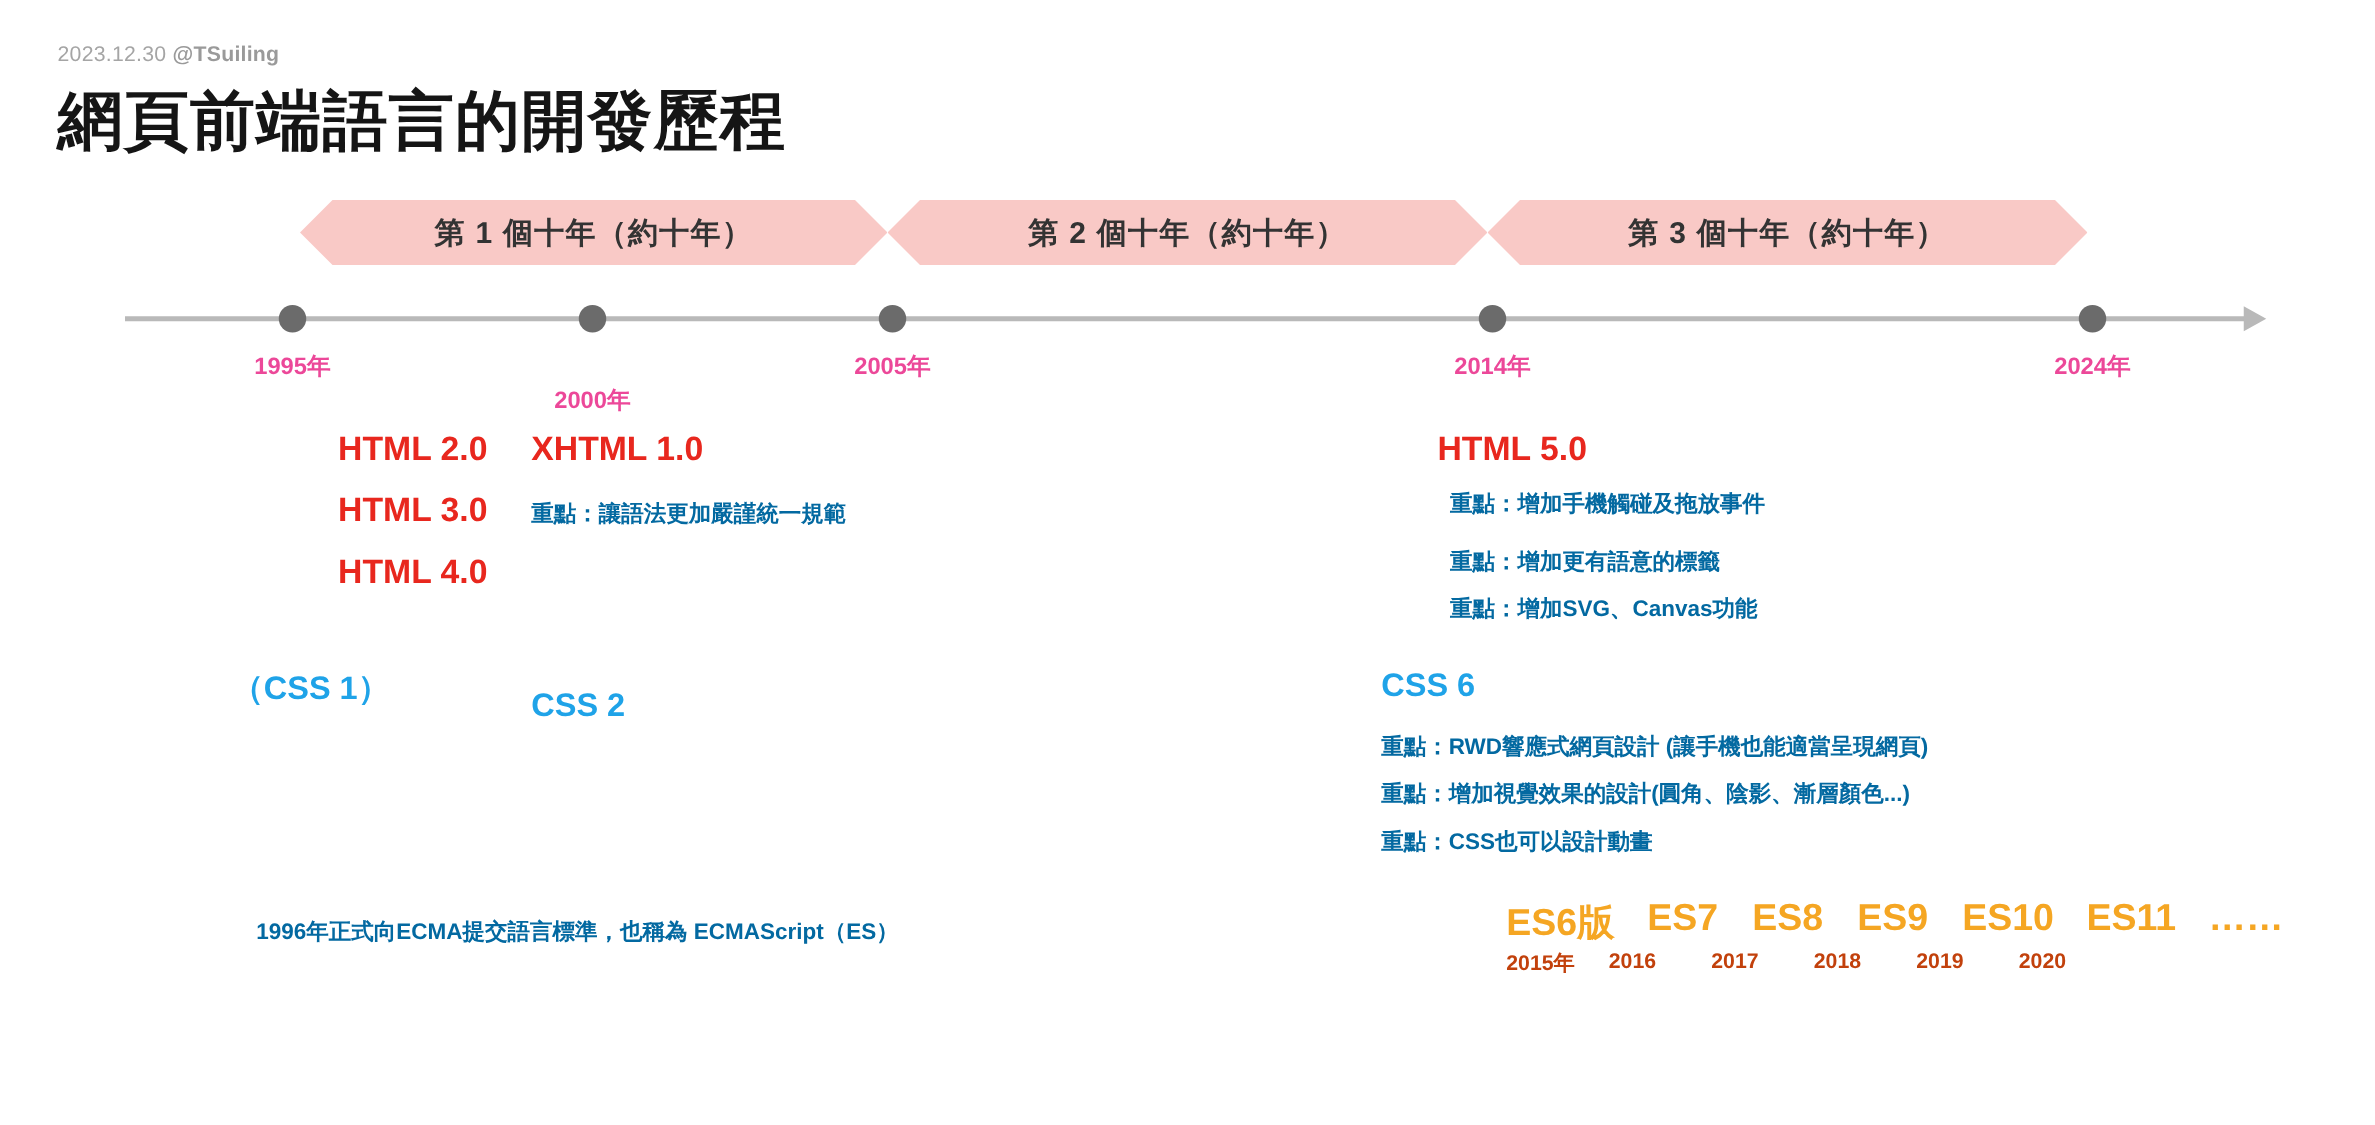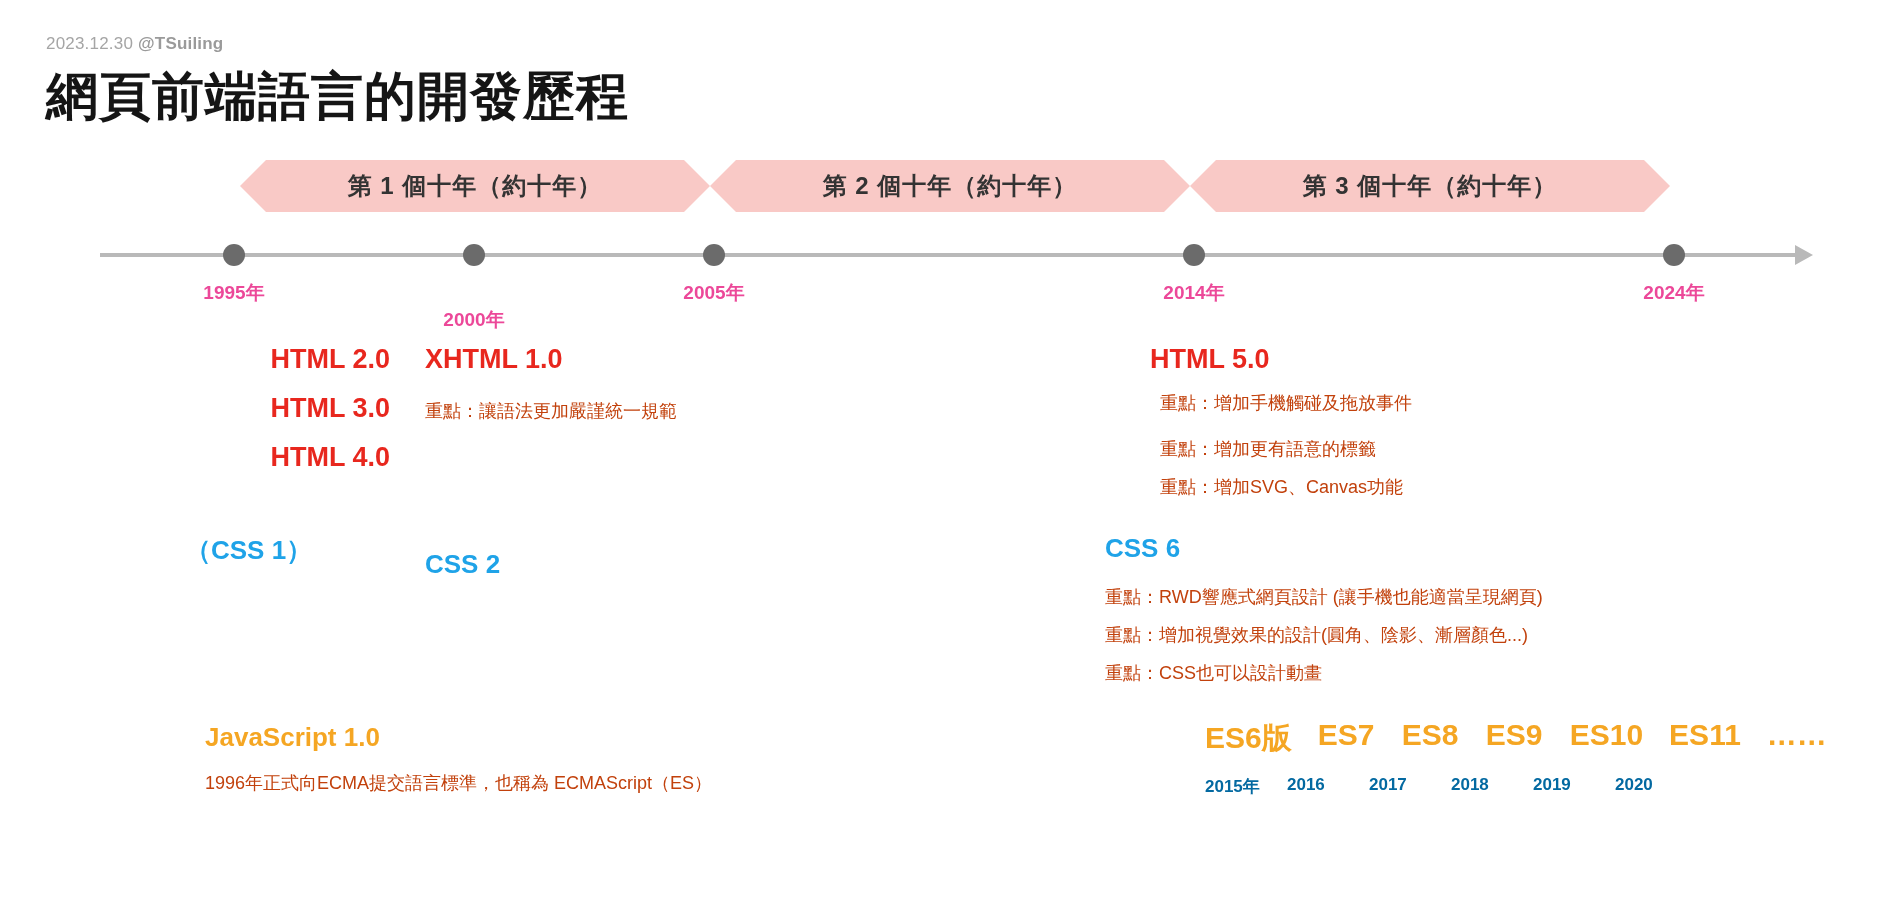--- a/index.html
+++ b/index.html
@@ -108,43 +108,43 @@
     line-height: 40px;
   }
   .head-js {
     color: #f5a623;
     font-size: 26px;
     font-weight: bold;
     white-space: nowrap;
     line-height: 38px;
   }
   .note {
-    color: #c2410c;
+    color: #0369a1;
     font-size: 18px;
-    font-weight: normal;
+    font-weight: bold;
     line-height: 38px;
     white-space: nowrap;
   }
   .right-align { text-align: right; }
 
   
   #es-row { position: absolute; left: 1205px; top: 718px; }
   #es-versions {
     display: flex;
     gap: 26px;
     color: #f5a623;
     font-size: 30px;
     font-weight: bold;
     white-space: nowrap;
   }
   #es-years {
     display: flex;
     gap: 24px;
-    margin-top: 16px;
-    color: #0369a1;
+    margin-top: 0;
+    color: #c2410c;
     font-size: 17px;
     font-weight: bold;
     white-space: nowrap;
   }
   #es-years span { min-width: 58px; }
   #es-versions span { min-width: 58px; }
   #es-versions span.ellipsis { min-width: auto; }
 </style>
 </head>
 <body>
@@ -209,21 +209,20 @@
 </div>
 
 <div class="block" style="left:1105px; top:528px;">
   <div class="head-css">CSS 6</div>
   <div class="note" style="margin-top:10px;">重點：RWD響應式網頁設計 (讓手機也能適當呈現網頁)</div>
   <div class="note">重點：增加視覺效果的設計(圓角、陰影、漸層顏色...)</div>
   <div class="note">重點：CSS也可以設計動畫</div>
 </div>
 
 <div class="block" style="left:205px; top:718px;">
-  <div class="head-js">JavaScript 1.0</div>
   <div class="note" style="margin-top:8px;">1996年正式向ECMA提交語言標準，也稱為 ECMAScript（ES）</div>
 </div>
 
 <div id="es-row">
   <div id="es-versions">
     <span>ES6版</span>
     <span>ES7</span>
     <span>ES8</span>
     <span>ES9</span>
     <span>ES10</span>

